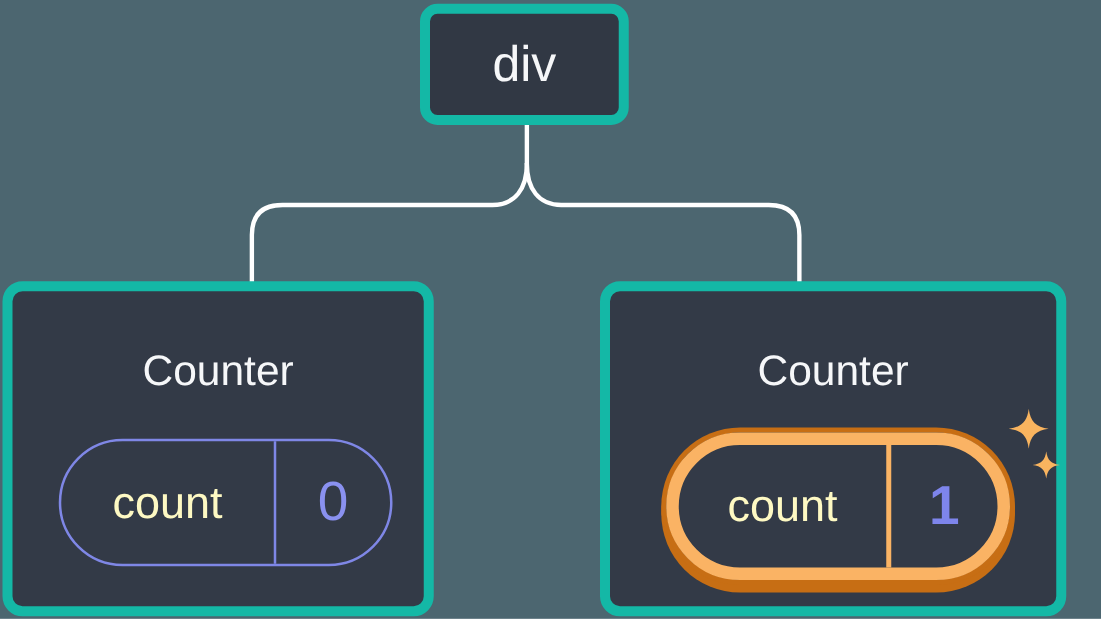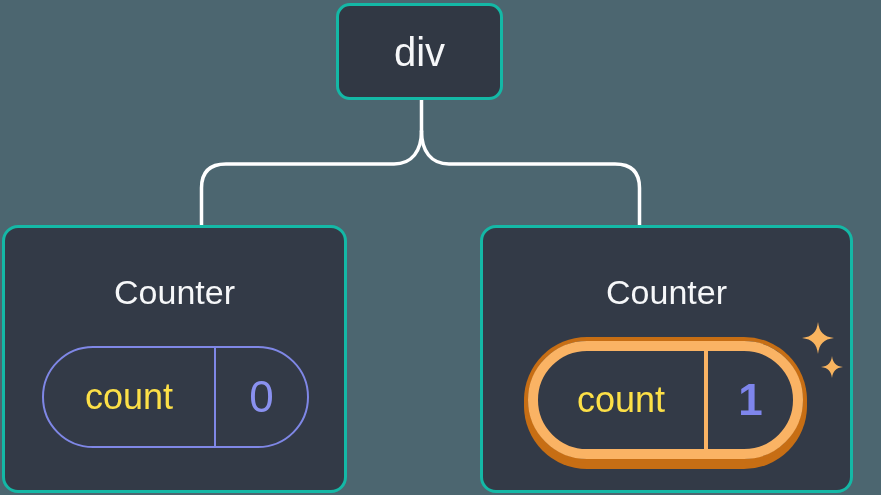--- a/index.html
+++ b/index.html
@@ -15,21 +15,21 @@
   .connectors path {
     stroke: #FFFFFF;
     stroke-width: 3.5;
     fill: none;
     stroke-linecap: round;
   }
   .node {
     position: absolute;
     box-sizing: border-box;
     background: #313844;
-    border: 3px solid #14b8a6;
+    border: 8px solid #14b8a6;
   }
   .root-node {
     left: 336px; top: 3px;
     width: 167px; height: 97px;
     border-radius: 14px;
     display: flex; align-items: center; justify-content: center;
   }
   .root-label {
     color: #F6F7F9;
     font-size: 40px;
@@ -57,21 +57,21 @@
     box-sizing: border-box;
     display: flex;
     border-radius: 999px;
   }
   .pill-cell {
     display: flex;
     align-items: center;
     justify-content: center;
     height: 100%;
   }
-  .state-label { color: #fde047; font-size: 36px; line-height: 1; }
+  .state-label { color: #fef9c3; font-size: 36px; line-height: 1; }
   .state-value { color: #8A91F0; font-size: 44px; line-height: 1; }
 
   
   .pill-normal {
     left: 37px; top: 118px;
     width: 267px; height: 102px;
     border: 2.5px solid #7F87E6;
   }
   .pill-normal .label-cell { width: 170px; border-right: 2.5px solid #7F87E6; }
   .pill-normal .value-cell { flex: 1; }

